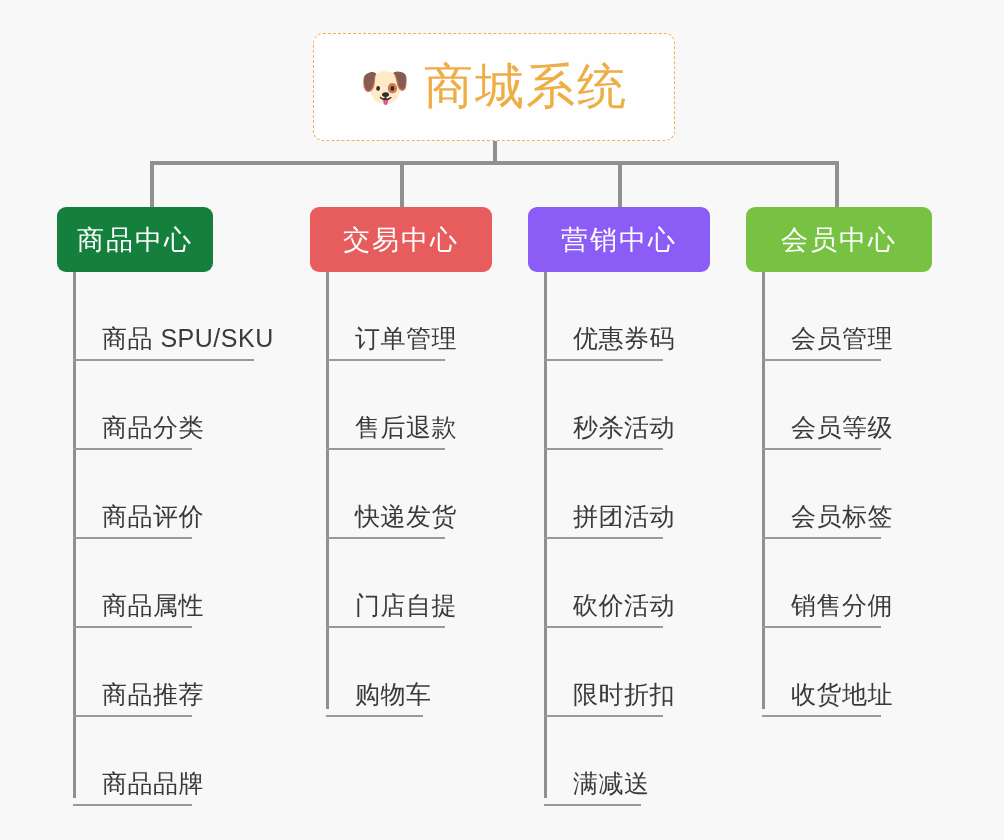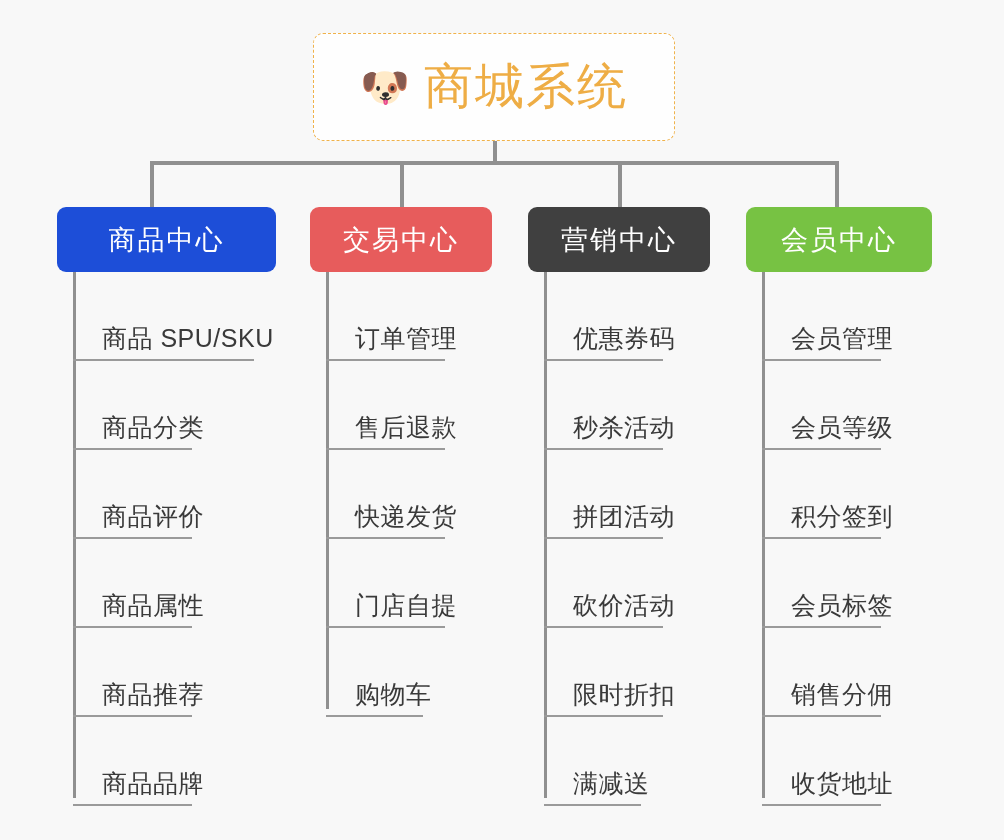--- a/index.html
+++ b/index.html
@@ -91,23 +91,23 @@
     height: 65px;
     border-radius: 9px;
     display: flex;
     align-items: center;
     justify-content: center;
     color: #ffffff;
     font-size: 27px;
     letter-spacing: 2px;
     white-space: nowrap;
   }
-  .b1 .branch-header { width: 219px; background: #1d4ed8; }
+  .b1 .branch-header { width: 156px; background: #15803d; }
   .b2 .branch-header { width: 182px; background: #e75c5c; }
-  .b3 .branch-header { width: 182px; background: #404040; }
+  .b3 .branch-header { width: 182px; background: #8b5cf6; }
   .b4 .branch-header { width: 186px; background: #77c243; }
 
   
   .leaf-list {
     position: relative;
     margin-left: 16px;
     padding-left: 0;
   }
   .leaf-trunk {
     position: absolute;
@@ -253,24 +253,20 @@
       <div class="leaf-trunk"></div>
       <div class="leaf-item">
         <span class="leaf-label">会员管理</span>
         <span class="leaf-underline" style="width: 119px;"></span>
       </div>
       <div class="leaf-item">
         <span class="leaf-label">会员等级</span>
         <span class="leaf-underline" style="width: 119px;"></span>
       </div>
       <div class="leaf-item">
-        <span class="leaf-label">积分签到</span>
-        <span class="leaf-underline" style="width: 119px;"></span>
-      </div>
-      <div class="leaf-item">
         <span class="leaf-label">会员标签</span>
         <span class="leaf-underline" style="width: 119px;"></span>
       </div>
       <div class="leaf-item">
         <span class="leaf-label">销售分佣</span>
         <span class="leaf-underline" style="width: 119px;"></span>
       </div>
       <div class="leaf-item">
         <span class="leaf-label">收货地址</span>
         <span class="leaf-underline" style="width: 119px;"></span>

